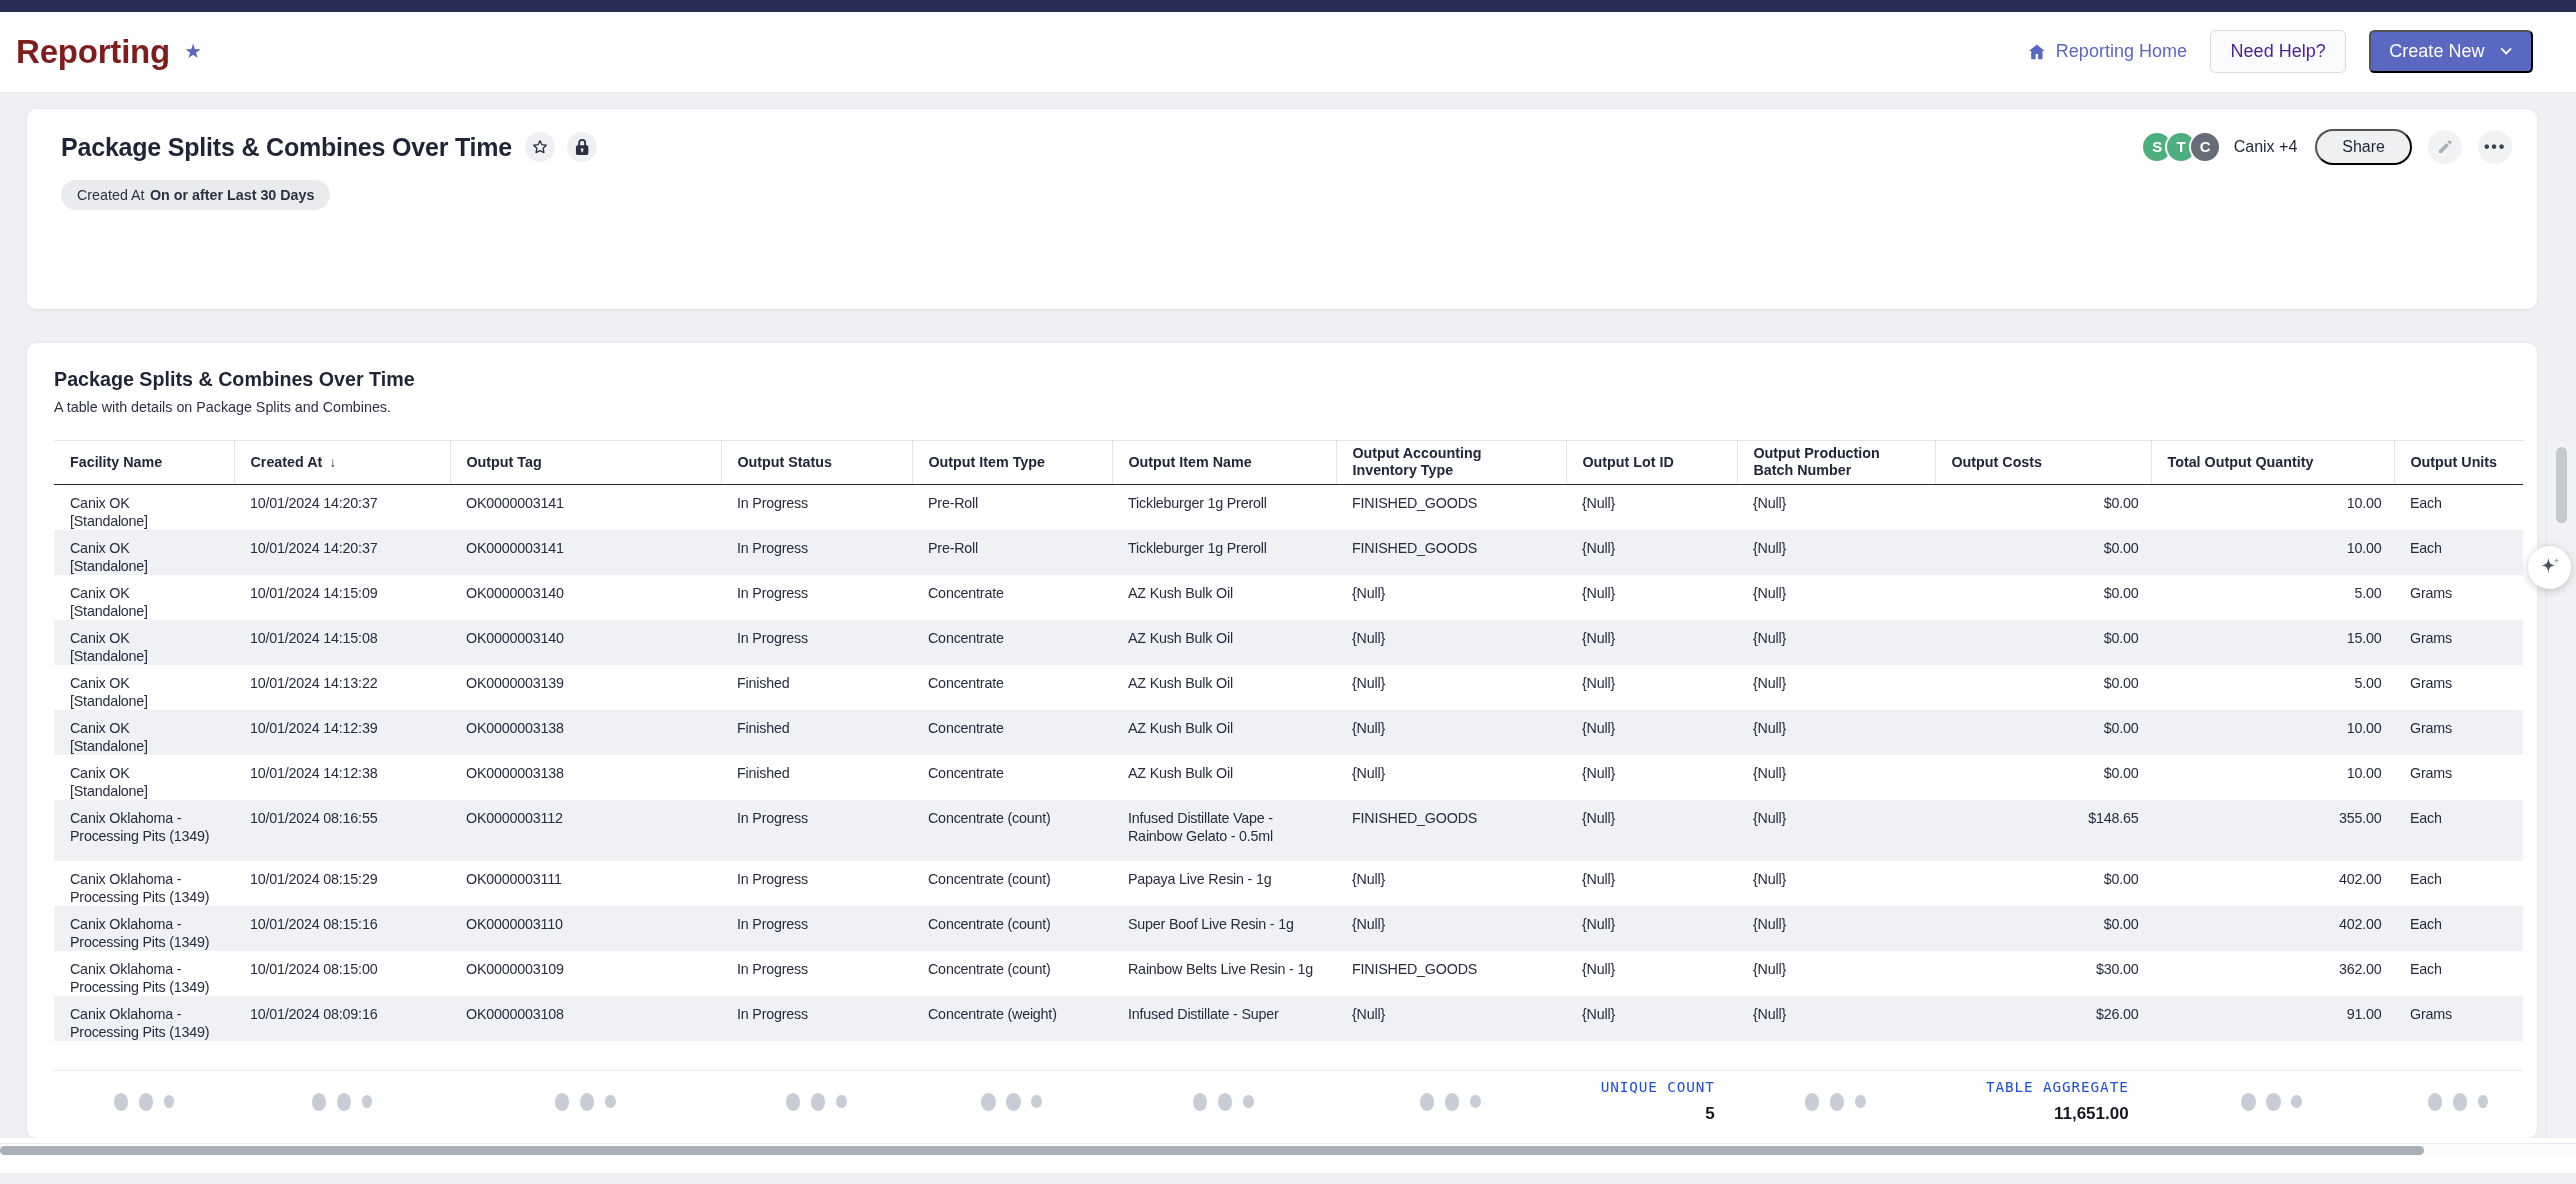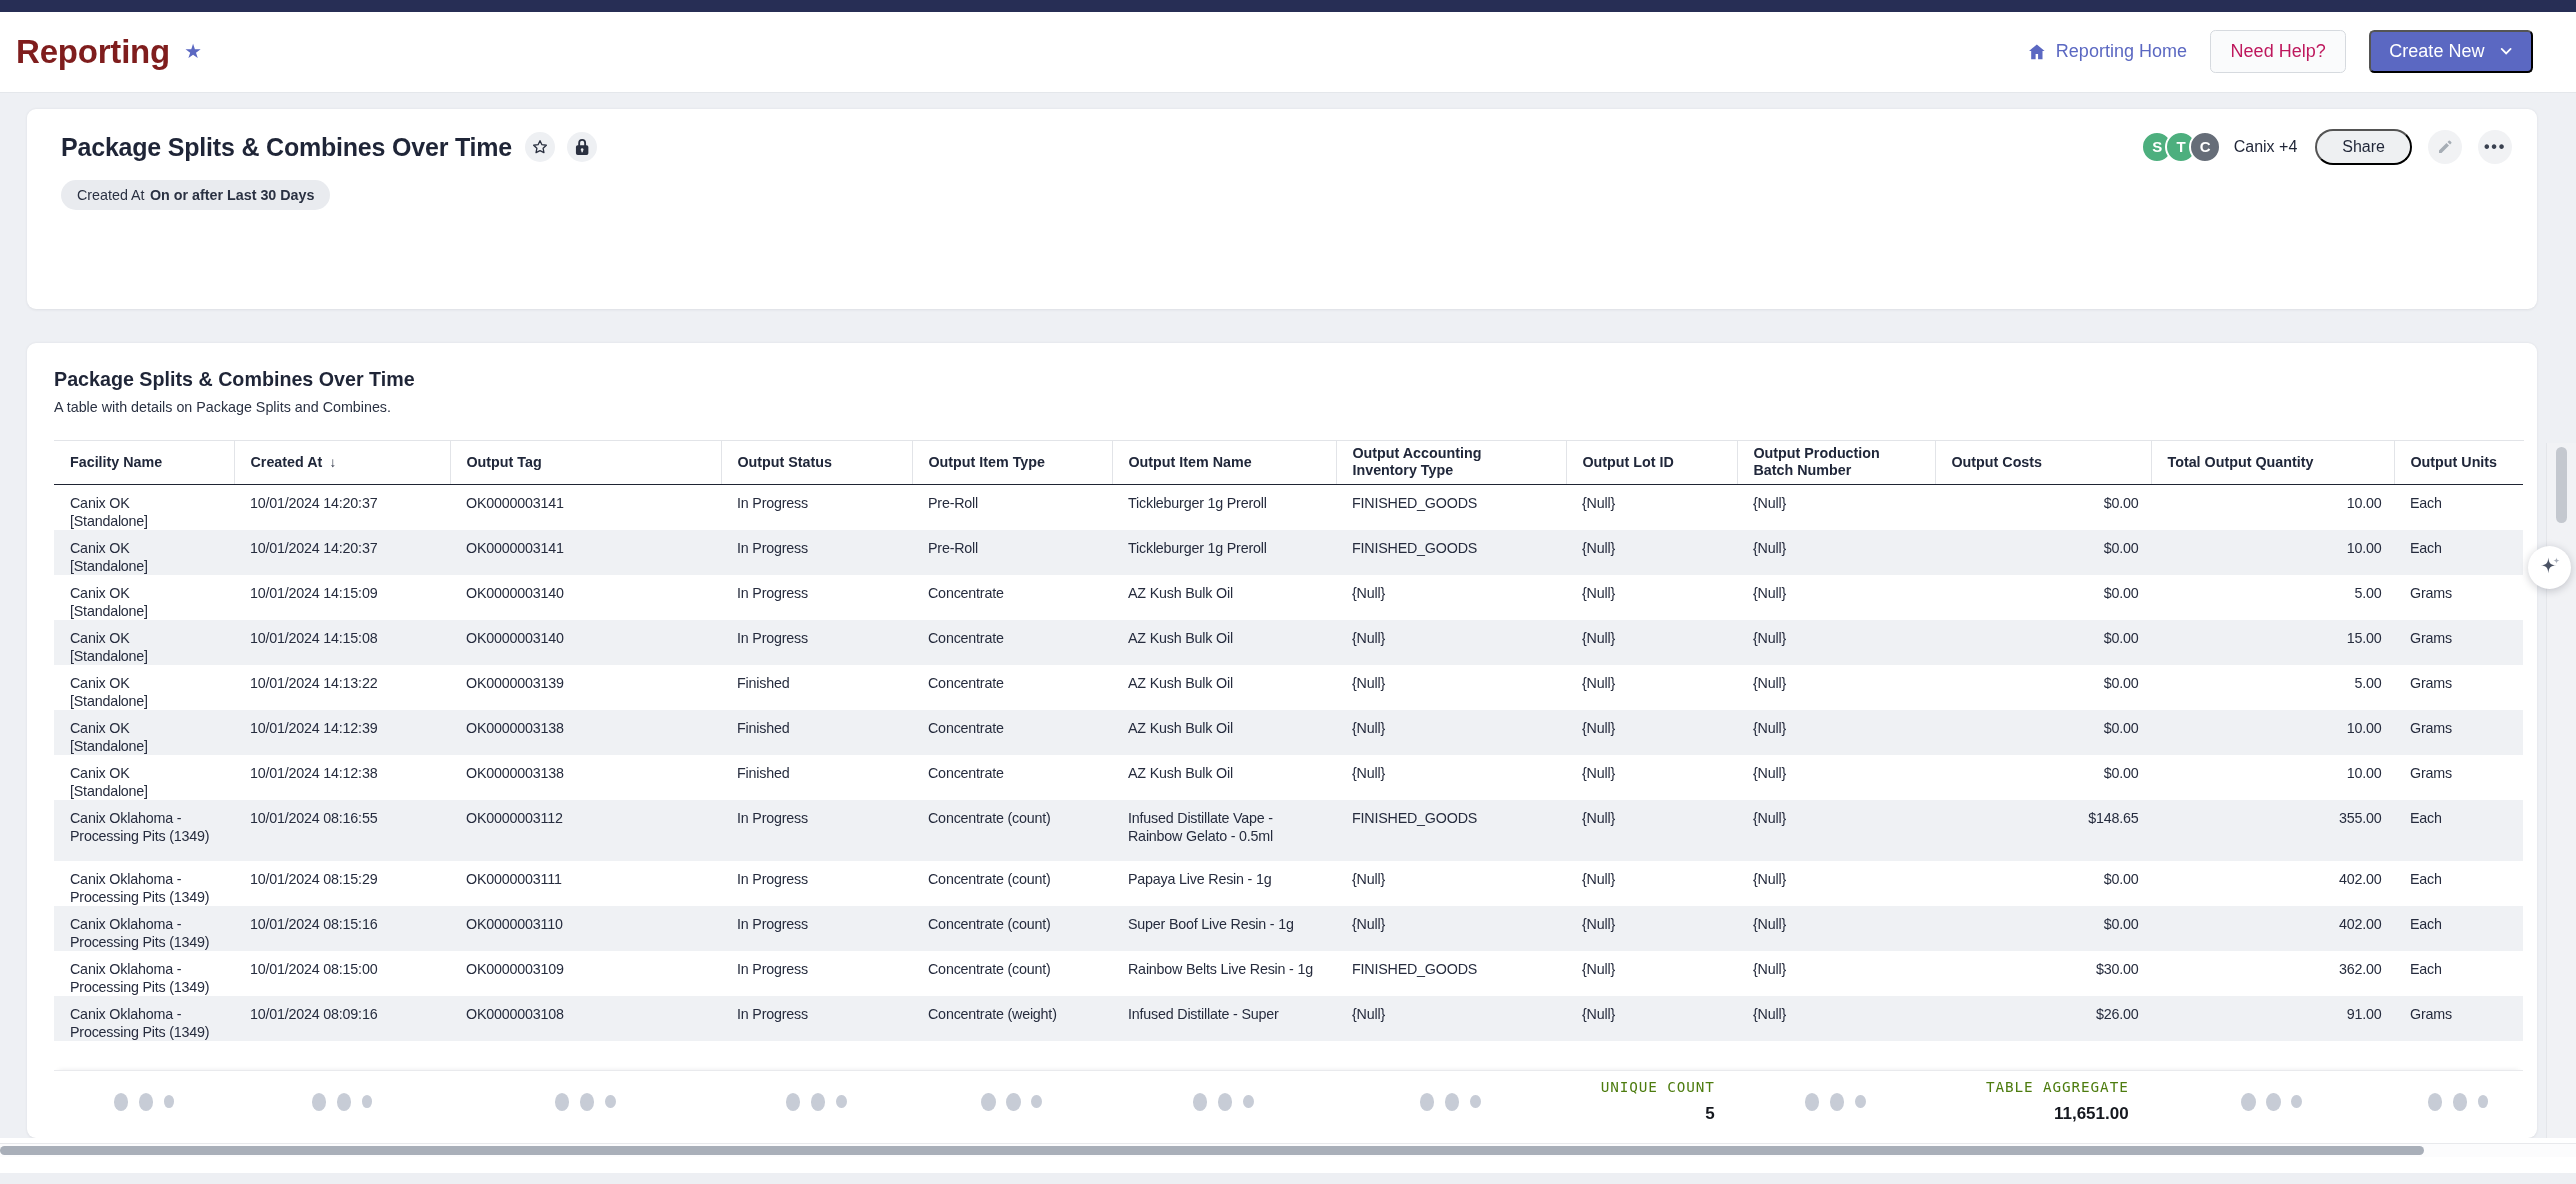--- a/index.html
+++ b/index.html
@@ -8,21 +8,21 @@
 
   
   .navbar { position:absolute; left:0; top:0; width:2576px; height:11.6px; background:#272E55; z-index:40; }
   .page-header { position:absolute; left:0; top:11.6px; width:2576px; height:81px; background:#fff;
     border-bottom:0.9px solid #E4E7EB; display:flex; align-items:center; padding:0 43px 0 16px; z-index:30; }
   .page-title { font-size:33px; font-weight:bold; color:#7f1d1d; letter-spacing:-0.2px; }
   .title-star { color:#5B68C2; font-size:19.7px; margin-left:14.3px; }
   .header-right { margin-left:auto; display:flex; align-items:center; gap:23px; }
   .home-link { display:flex; align-items:center; gap:9px; color:#5B68C2; font-size:18px; cursor:pointer; }
   .btn { height:43px; display:inline-flex; align-items:center; border-radius:5.4px; font-size:18px; cursor:pointer; }
-  .btn-help { background:#FAFBFC; border:0.9px solid #D6DADF; color:#be185d; padding:0 19.7px; }
+  .btn-help { background:#FAFBFC; border:0.9px solid #D6DADF; color:#4c1d95; padding:0 19.7px; }
   .btn-create { background:#5B68C2; color:#fff; padding:0 18px; gap:14.3px; }
 
   
   .card { position:absolute; background:#fff; border-radius:9px; box-shadow:0 0.9px 2.7px rgba(20,24,40,.08); }
   .report-card { left:27px; top:109px; width:2510px; height:200px; padding:23px 27px 0 34px; }
   .report-title-row { display:flex; align-items:center; }
   .report-title { font-size:25px; font-weight:bold; color:#1F2537; letter-spacing:-0.2px; }
   .icon-circle { width:30px; height:30px; border-radius:50%; background:#EEF0F3; display:inline-flex;
     align-items:center; justify-content:center; margin-left:12.5px; cursor:pointer; flex:none; }
   .report-desc { margin-top:10.7px; font-size:15px; color:#252B3D; }
@@ -65,21 +65,21 @@
 
   
   .tbl-footer { height:63px; border-top:0.9px solid #E9EAED; display:flex; width:2469px;
     box-shadow:0 -3.6px 5.4px -4.5px rgba(30,35,50,.15); }
   .fcell { display:flex; flex-direction:column; justify-content:center; }
   .fcell.dots { align-items:center; flex-direction:row; gap:10.7px; }
   .fcell.stat { align-items:flex-end; padding-right:21.5px; }
   .dot { background:#C7CCD6; border-radius:50%; }
   .dot.b { width:14.3px; height:18px; }
   .dot.s { width:10.7px; height:13.4px; }
-  .stat-label { font-family:"DejaVu Sans Mono", monospace; font-size:14.3px; color:#4d7c0f; letter-spacing:0.9px; }
+  .stat-label { font-family:"DejaVu Sans Mono", monospace; font-size:14.3px; color:#1d4ed8; letter-spacing:0.9px; }
   .stat-value { font-size:17px; font-weight:bold; color:#15181F; margin-top:9px; }
 
   
   .bottom-band { position:absolute; left:0; top:1138px; width:2576px; height:47px; background:#fff; }
   .hscroll-track { position:absolute; left:0; top:1143px; width:2576px; height:14.3px; background:#FCFCFD;
     border-top:0.9px solid #E8E9EC; }
   .hscroll-thumb { position:absolute; left:0; top:1146px; width:2424px; height:9px; background:#A9AFB9; border-radius:4.5px; }
   .bottom-strip { position:absolute; left:0; top:1173px; width:2576px; height:11.6px; background:#EDEFF3; }
   .vscroll-track { position:absolute; left:2546px; top:443px; width:30px; height:695px;
     background:#F1F2F5; border-left:0.9px solid #E4E6EA; }

